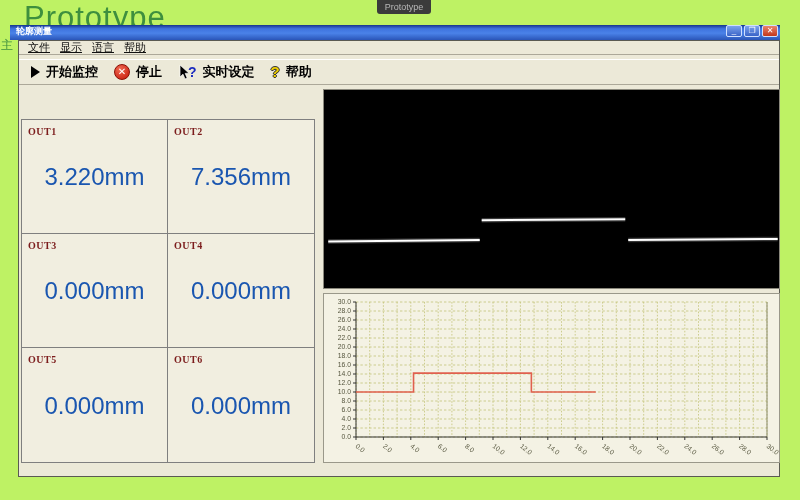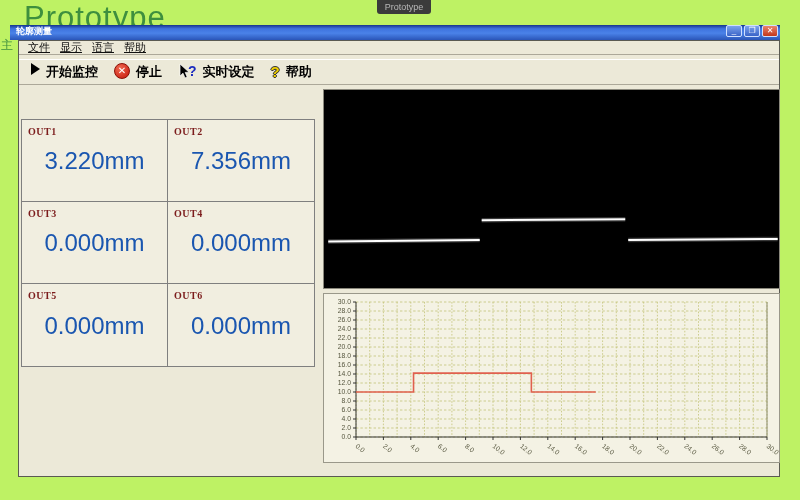--- a/index.html
+++ b/index.html
@@ -31,36 +31,36 @@
   .window-body { position:absolute; left:8px; right:0; top:15px; bottom:0; background:#ece9d8;
                  border:1px solid #5a5a52; }
 
   .menu-bar { position:absolute; left:0; right:0; top:0; height:14px; background:#ece9d8;
               border-bottom:1px solid #aca899; display:flex; align-items:center; padding-left:4px; }
   .menu-item { font-size:11px; color:#111; margin:0 5px; text-decoration:underline; cursor:default; }
 
   .toolbar { position:absolute; left:0; right:0; top:18px; height:26px; background:#ece9d8;
              border-bottom:1px solid #aca899; box-shadow:0 1px 0 #fff inset; display:flex; align-items:center;
              padding-left:12px; }
-  .tool { display:flex; align-items:flex-start; margin-right:6px; cursor:default; }
+  .tool { display:flex; align-items:center; margin-right:6px; cursor:default; }
   .tool-label { font-size:13px; font-weight:bold; color:#000; margin:0 10px 0 6px; }
   .icon-play { width:0; height:0; border-left:9px solid #000; border-top:6px solid transparent;
                border-bottom:6px solid transparent; display:inline-block; }
   .icon-stop { width:16px; height:16px; border-radius:50%; background:radial-gradient(circle at 35% 30%,#ef6a52,#c51407);
                border:1px solid #8a0f05; color:#fff; font-size:10px; font-weight:bold; line-height:14px;
                text-align:center; display:inline-block; }
   .icon-cursor-help { display:inline-flex; align-items:center; }
   .icon-cursor-help .q { color:#1b2bbf; font-weight:bold; font-size:14px; margin-left:-2px; }
   .icon-help { color:#f0d000; font-weight:bold; font-size:15px;
                text-shadow:1px 0 #333,-1px 0 #333,0 1px #333,0 -1px #333; }
 
   
   .left-panel { position:absolute; left:2px; top:48px; width:294px; height:374px; }
   .panel-header { height:30px; font-size:12.5px; font-weight:bold; color:#111; padding:6px 0 0 10px; }
-  .out-grid { position:absolute; left:0; top:30px; width:294px; height:248px;
+  .out-grid { position:absolute; left:0; top:30px; width:294px; height:344px;
               display:grid; grid-template-columns:1fr 1fr; grid-template-rows:1fr 1fr 1fr;
               border:1px solid #7f7f7f; background:#f1eee0; }
   .out-cell { border-right:1px solid #7f7f7f; border-bottom:1px solid #7f7f7f;
               display:flex; flex-direction:column; padding:6px 6px; }
   .out-cell:nth-child(2n) { border-right:none; }
   .out-cell:nth-child(5),.out-cell:nth-child(6) { border-bottom:none; }
   .out-label { font-family:"Liberation Serif","DejaVu Serif",serif; font-size:10px; font-weight:bold;
                color:#7c1c1c; letter-spacing:.5px; }
   .out-value { flex:1; display:flex; align-items:center; justify-content:center;
                font-size:24px; color:#1a56b0; padding-bottom:10px; }

